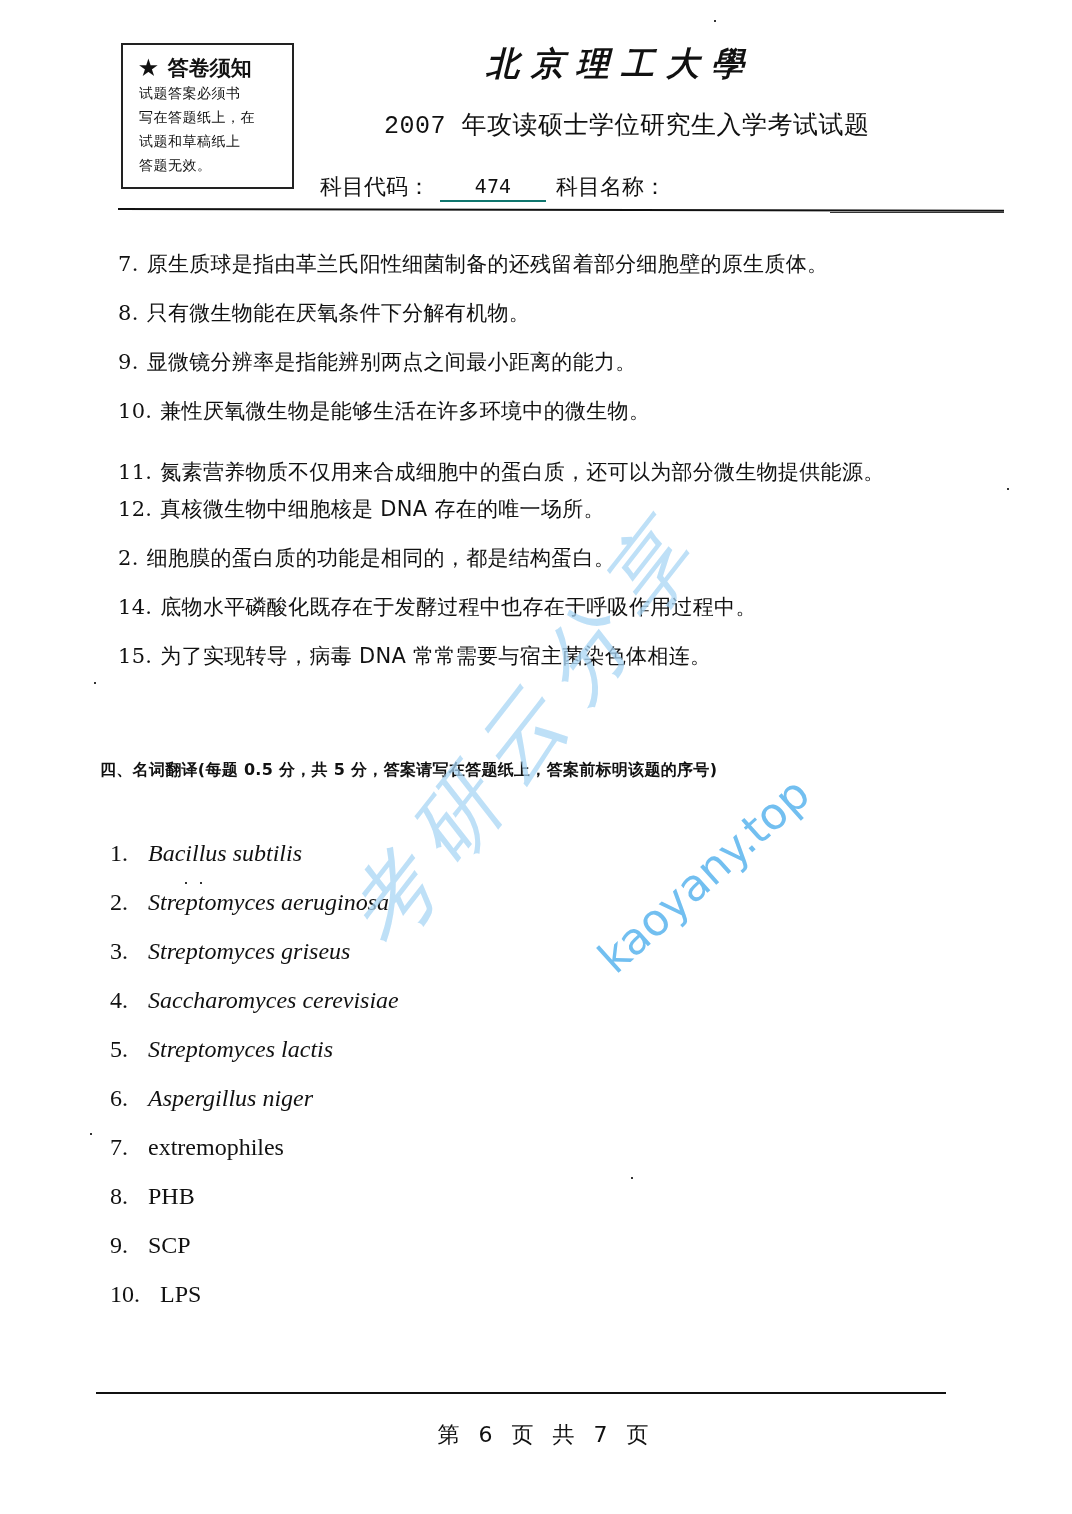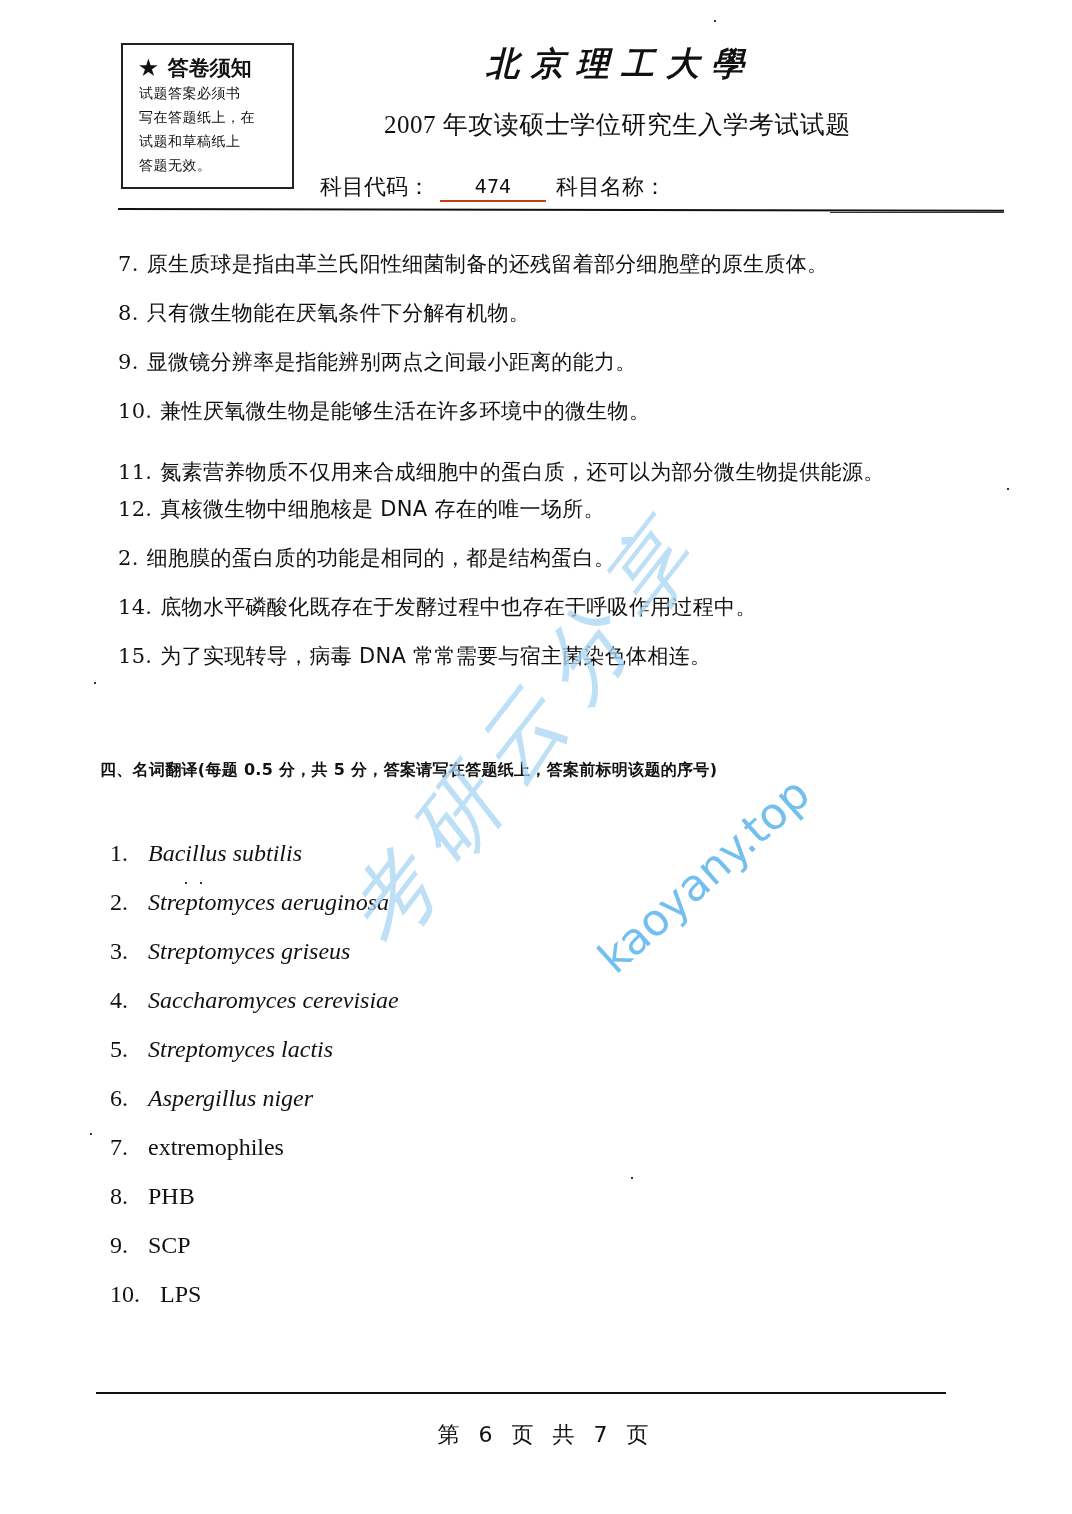--- a/index.html
+++ b/index.html
@@ -14,29 +14,29 @@
   }
   .notice-title { font-size: 21px; font-weight: bold; line-height: 26px; }
   .notice-title .star { margin-right: 10px; }
   .notice-line { display: block; letter-spacing: 0.5px; }
   .univ {
     position: absolute; left: 486px; top: 42px; font-size: 33px; font-weight: bold;
     letter-spacing: 12px; font-family: "DejaVu Serif", serif; font-style: italic;
   }
   .exam-title {
     position: absolute; left: 384px; top: 108px; font-size: 25px;
-    font-family: Liberation Serif, serif; letter-spacing: 0.5px;
+    font-family: Liberation Mono, monospace; letter-spacing: 0.5px;
   }
   .subject-row {
     position: absolute; left: 320px; top: 172px; font-size: 22px;
     font-family: "DejaVu Sans", sans-serif; display: flex; align-items: flex-end;
     white-space: nowrap;
   }
   .fill {
-    display: inline-block; border-bottom: 2px solid #c2410c; text-align: center;
+    display: inline-block; border-bottom: 2px solid #0f766e; text-align: center;
     font-size: 19px; padding-bottom: 0; line-height: 28px;
   }
   .fill.code { width: 106px; margin: 0 10px 0 10px; }
   .fill.name { width: 316px; margin-left: 12px; text-align: right; padding-right: 4px; box-sizing: border-box; }
   .header-rule {
     position: absolute; left: 118px; top: 208px; width: 886px; height: 2px; background: #111;
     transform: rotate(0.12deg); transform-origin: left;
   }
   .header-rule2 {
     position: absolute; left: 830px; top: 212px; width: 174px; height: 1px; background: #333;

